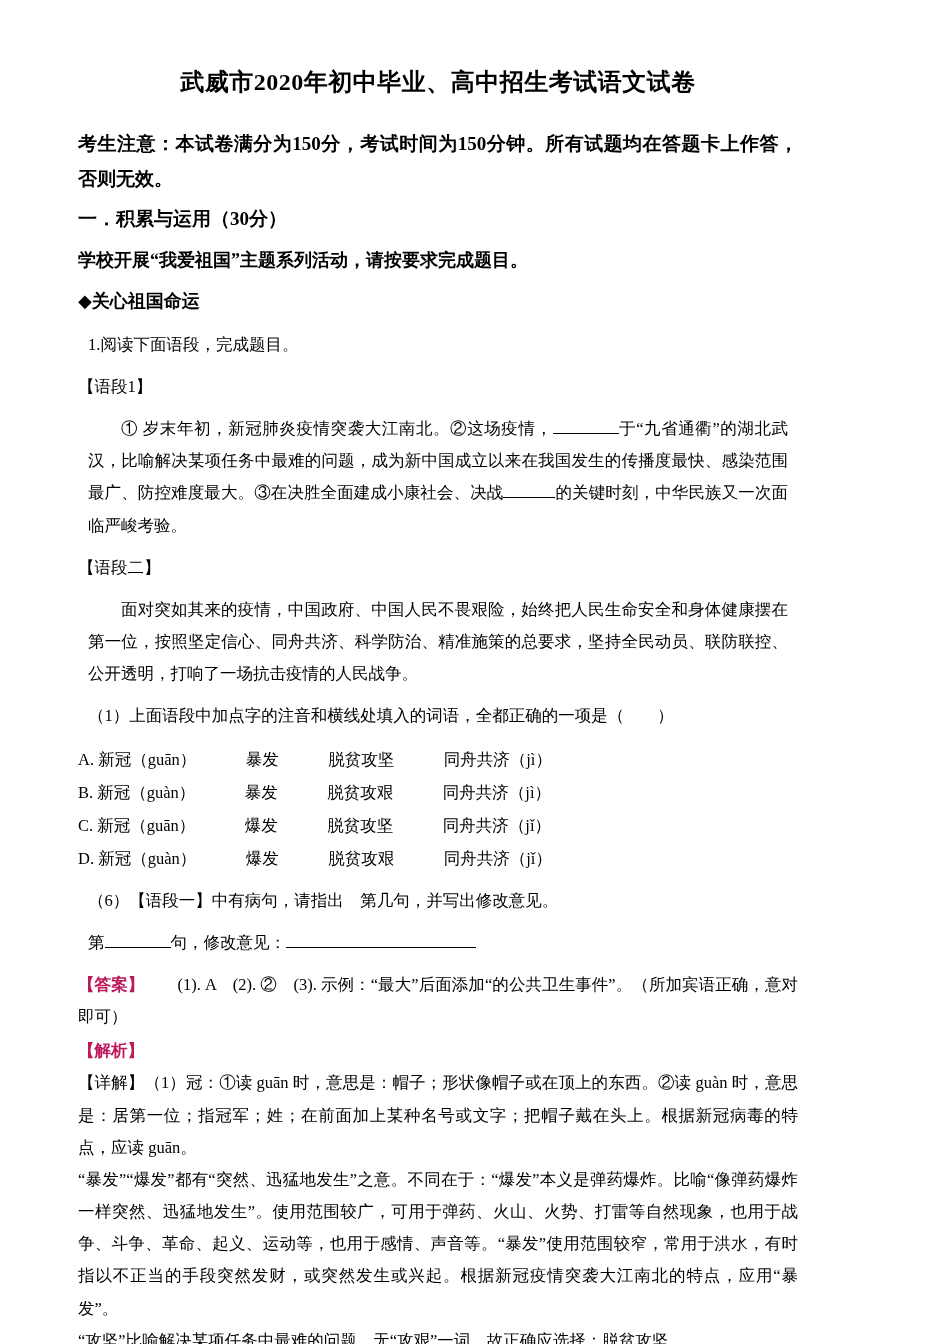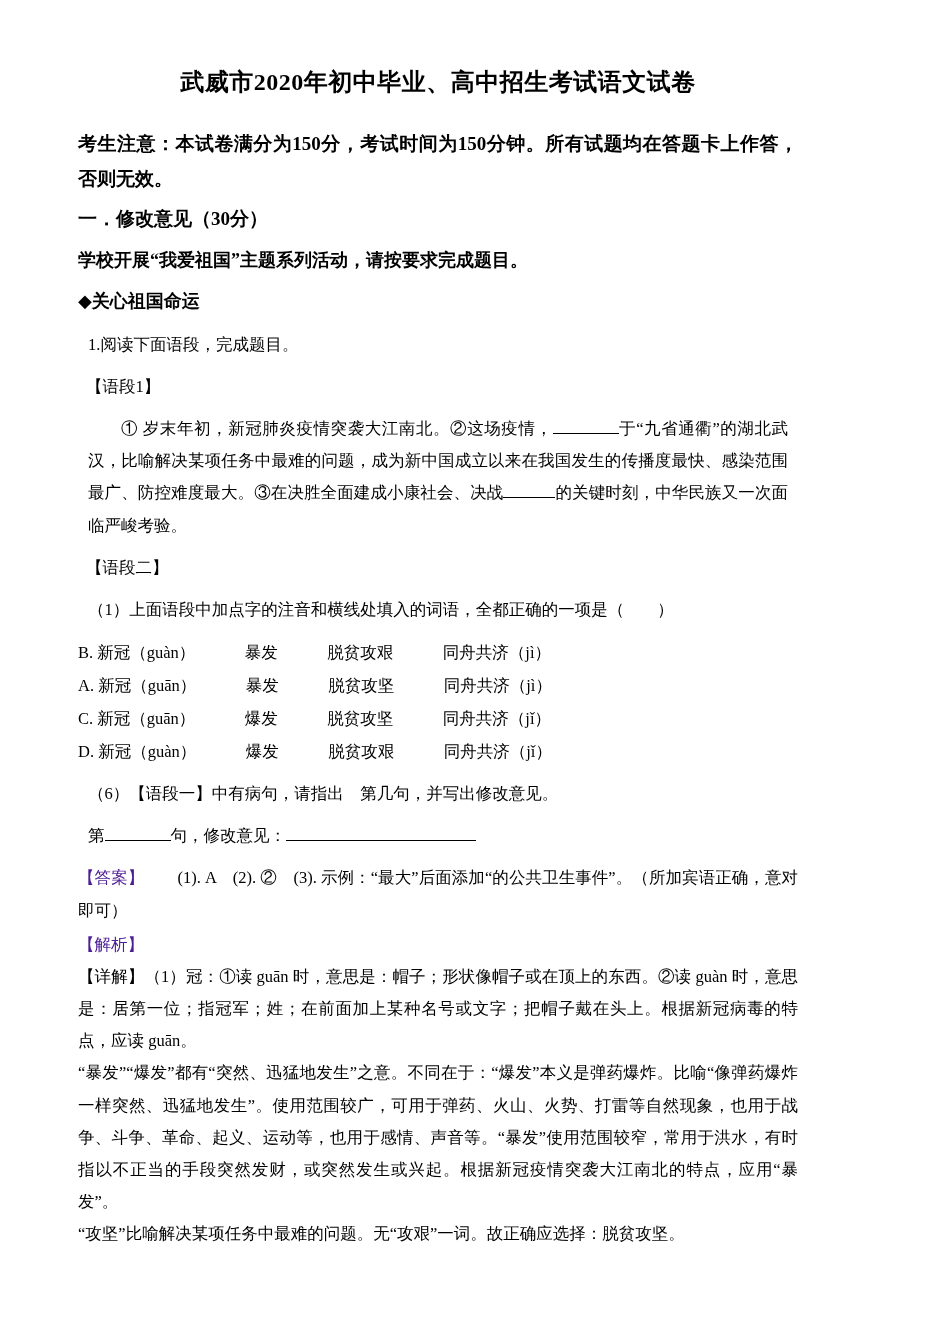--- a/index.html
+++ b/index.html
@@ -58,42 +58,42 @@
     line-height: 1.95;
     margin: 10px;
     text-align: justify;
   }
   .para-indent {
     text-indent: 2em;
   }
   .bracket-label {
     font-size: 16.5px;
     line-height: 1.95;
-    margin: 8px;
+    margin: 0;
   }
   .option-row {
     font-size: 16.5px;
     line-height: 2.0;
     margin: 0;
     white-space: pre;
     font-family: "Liberation Serif", "DejaVu Serif", serif;
   }
   .blank-line {
     display: inline-block;
     border-bottom: 1px solid #000;
     min-width: 60px;
     height: 0.95em;
     vertical-align: baseline;
   }
   .blank-sm { min-width: 52px; }
   .blank-md { min-width: 66px; }
   .blank-lg { min-width: 190px; }
   .answer-tag {
-    color: #4c1d95;
-    font-weight: normal;
+    color: #be185d;
+    font-weight: bold;
   }
   .answer-line {
     font-size: 16.5px;
     line-height: 1.95;
     margin: 0;
     text-align: justify;
   }
   .explain-tag-line {
     margin: 2px 0 0 0;
     font-size: 16.5px;
@@ -109,41 +109,42 @@
 </style>
 </head>
 <body>
 
 <div class="page">
 
   <h1 class="doc-title">武威市2020年初中毕业、高中招生考试语文试卷</h1>
 
   <p class="bold-block">考生注意：本试卷满分为150分，考试时间为150分钟。所有试题均在答题卡上作答，否则无效。</p>
 
-  <p class="section-head">一．修改意见（30分）</p>
+  <p class="section-head">一．积累与运用（30分）</p>
 
   <p class="sub-head">学校开展“我爱祖国”主题系列活动，请按要求完成题目。</p>
 
   <p class="diamond-head">◆关心祖国命运</p>
 
   <p class="para">1.阅读下面语段，完成题目。</p>
 
   <p class="bracket-label">【语段1】</p>
 
   <p class="para para-indent">
     <span>① 岁末年初，新冠肺炎疫情突袭大江南北。②这场疫情，</span><span class="blank-line blank-md"></span><span>于“九省通衢”的湖北武汉，比喻解决某项任务中最难的问题，成为新中国成立以来在我国发生的传播度最快、感染范围最广、防控难度最大。</span><span>③在决胜全面建成小康社会、决战</span><span class="blank-line blank-sm"></span><span>的关键时刻，中华民族又一次面临严峻考验。</span>
   </p>
 
   <p class="bracket-label">【语段二】</p>
 
+  <p class="para para-indent">面对突如其来的疫情，中国政府、中国人民不畏艰险，始终把人民生命安全和身体健康摆在第一位，按照坚定信心、同舟共济、科学防治、精准施策的总要求，坚持全民动员、联防联控、公开透明，打响了一场抗击疫情的人民战争。</p>
 
   <p class="para">（1）上面语段中加点字的注音和横线处填入的词语，全都正确的一项是（　　）</p>
 
+  <p class="option-row">A. 新冠（guān）　　　暴发　　　脱贫攻坚　　　同舟共济（jì）</p>
   <p class="option-row">B. 新冠（guàn）　　　暴发　　　脱贫攻艰　　　同舟共济（jì）</p>
-  <p class="option-row">A. 新冠（guān）　　　暴发　　　脱贫攻坚　　　同舟共济（jì）</p>
   <p class="option-row">C. 新冠（guān）　　　爆发　　　脱贫攻坚　　　同舟共济（jǐ）</p>
   <p class="option-row">D. 新冠（guàn）　　　爆发　　　脱贫攻艰　　　同舟共济（jǐ）</p>
 
   <p class="para">（6）【语段一】中有病句，请指出　第几句，并写出修改意见。</p>
 
   <p class="para">
     <span>第</span><span class="blank-line blank-md"></span><span>句，修改意见：</span><span class="blank-line blank-lg"></span>
   </p>
 
   <p class="answer-line">

